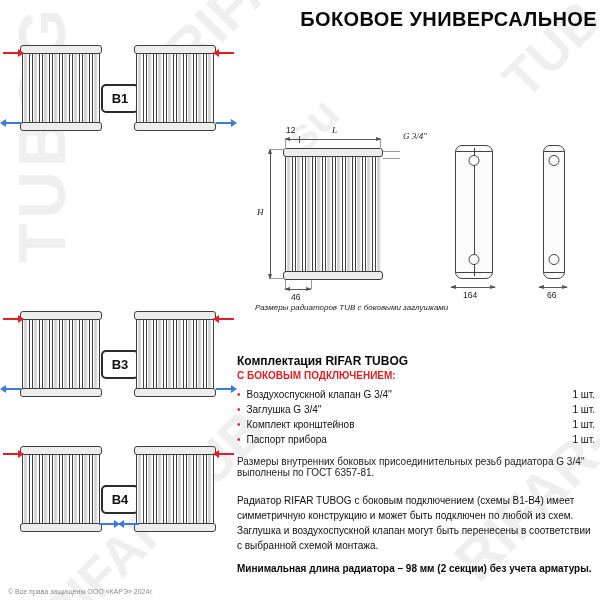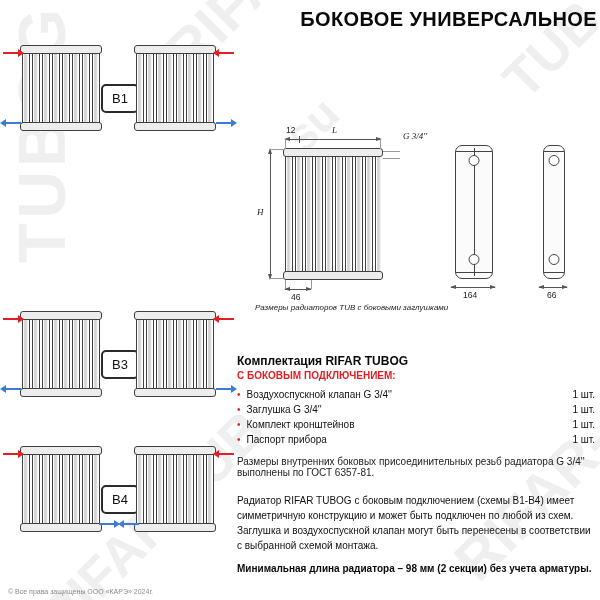--- a/index.html
+++ b/index.html
@@ -33,21 +33,21 @@
   .rad::before{top:-1px}.rad::after{bottom:-1px}
 
   
   .schemes{position:absolute;left:0;top:0;width:240px;height:600px;z-index:1;}
   .scheme-row{position:absolute;left:0;width:240px;height:90px;}
   .scheme-row .rad-l{left:22px;top:0;width:78px;height:84px;}
   .scheme-row .rad-r{left:136px;top:0;width:78px;height:84px;}
   .scheme-label{position:absolute;left:101px;top:38px;width:34px;height:25px;
        border:2px solid #2b2b2b;border-radius:5px;background:#fff;
        display:flex;align-items:center;justify-content:center;
-       font-size:13px;font-weight:400;color:#111;}
+       font-size:13px;font-weight:700;color:#111;}
   .flow{position:absolute;width:15px;height:2px;}
   .flow.red{background:#e31e24;color:#e31e24;}
   .flow.blue{background:#3d7bd9;color:#3d7bd9;}
   .flow::after{content:"";position:absolute;top:-3px;width:0;height:0;
        border-top:4px solid transparent;border-bottom:4px solid transparent;}
   .flow.dir-right::after{left:100%;border-left:6px solid;}
   .flow.dir-left::after{right:100%;border-right:6px solid;}
 
   
   .drawing{position:absolute;left:250px;top:90px;width:345px;height:205px;z-index:1;margin-top:31px;}

